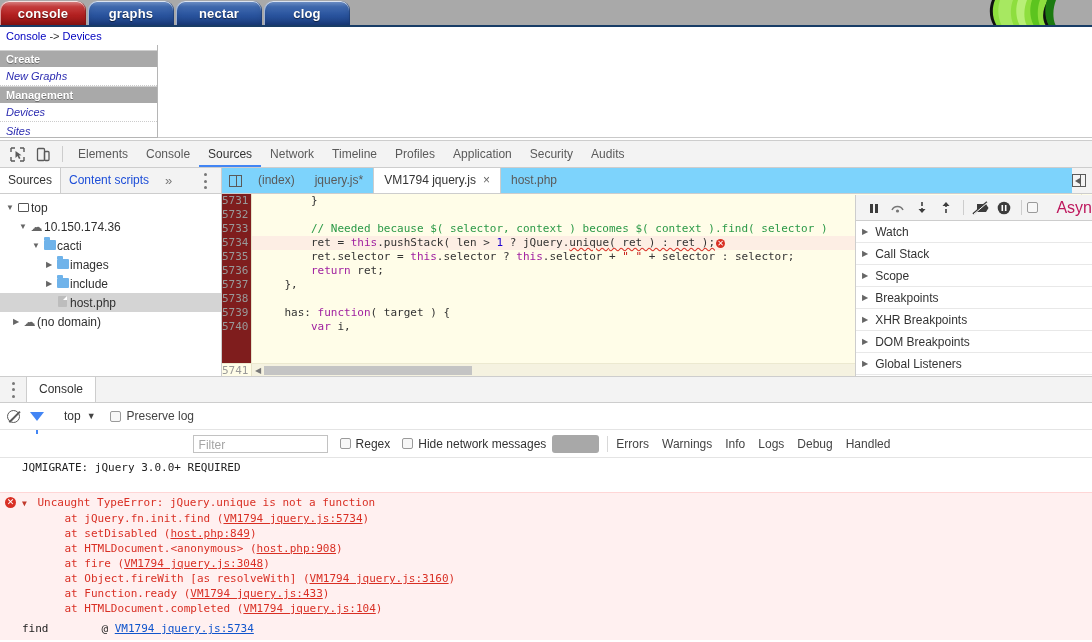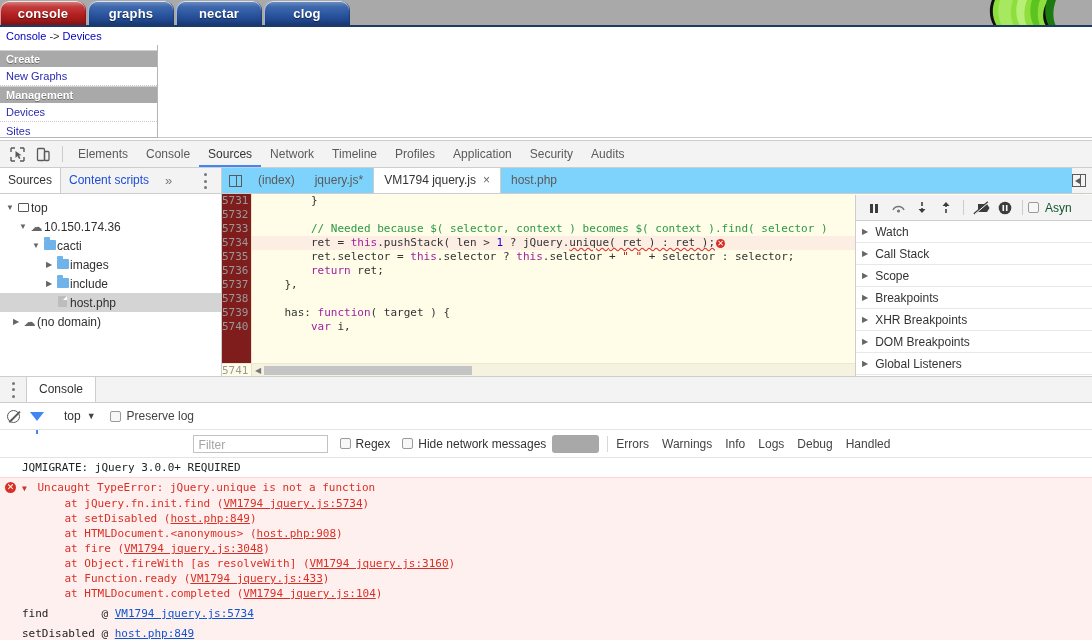--- a/index.html
+++ b/index.html
@@ -75,20 +75,21 @@
     font-weight: bold; font-size: 11px;
     padding: 2px 0 2px 6px;
     text-shadow: 0 1px 0 rgba(0,0,0,.35);
     border-top: 1px solid #cfcfcf;
   }
   .menu-item {
     color: #2a2ab0; font-size: 11px;
     padding: 3px 0 3px 6px;
     border-bottom: 1px dotted #cccccc;
     background: #ffffff;
+    font-style: italic;
   }
   .cacti-content {
     position: absolute; left: 158px; top: 0; right: 0; height: 93px;
     background: #ffffff;
     border-bottom: 1px solid #c9c9c9;
   }
 
   
   .devtools {
     position: absolute; left: 0; top: 140px; width: 1092px; height: 502px;
@@ -276,21 +277,21 @@
     height: 26px; display: flex; align-items: center;
     border-bottom: 1px solid #cdcdcd; background: #f3f3f3;
     padding-left: 6px;
   }
   .dbg-btn { width: 24px; height: 22px; display: flex; align-items:center; justify-content:center; }
   .dbg-sep { width: 1px; height: 15px; background: #cdcdcd; margin: 0 5px; }
   .cbx {
     width: 11px; height: 11px; border: 1px solid #9a9a9a; background: #f7f7f7;
     border-radius: 2px; display: inline-block; flex: none;
   }
-  .dbg-async { font-size: 12px; color: #14532d; margin-left: 6px; white-space: nowrap; }
+  .dbg-async { font-size: 16px; color: #be185d; margin-left: 18px; white-space: nowrap; }
   .dbg-sections { flex: 1; }
   .dbg-sec {
     height: 22px; display: flex; align-items: center;
     font-size: 12px; color: #333;
     border-bottom: 1px solid #e8e8e8;
     padding-left: 6px;
   }
   .dbg-sec .arr { font-size: 8px; color: #666; margin-right: 7px; }
 
   
@@ -338,21 +339,21 @@
     padding-left: 47px;
   }
   .vdiv { width: 1px; height: 16px; background: #d8d8d8; margin: 0 8px 0 4px; }
   .lvl { font-size: 12px; color: #444; margin-right: 13px; }
 
   .console-msgs {
     position: relative; height: 182px; overflow: hidden;
     font-family: "DejaVu Sans Mono", "Liberation Mono", monospace;
     font-size: 11px;
   }
-  .msg-row { padding: 2px 0 2px 22px; line-height: 15px; white-space: pre; }
+  .msg-row { padding: 2px 0 17px 22px; line-height: 15px; white-space: pre; }
   .msg-info { color: #222; background: #ffffff; }
   .msg-error {
     background: #fff0f0; color: #d93025;
     border-top: 1px solid #ffd6d6; border-bottom: 1px solid #ffd6d6;
     padding: 2px 0 3px 0;
   }
   .err-head { position: relative; padding-left: 22px; line-height: 15px; }
   .err-ico {
     position: absolute; left: 5px; top: 2px;
     width: 11px; height: 11px; border-radius: 50%; background: #d93025;

